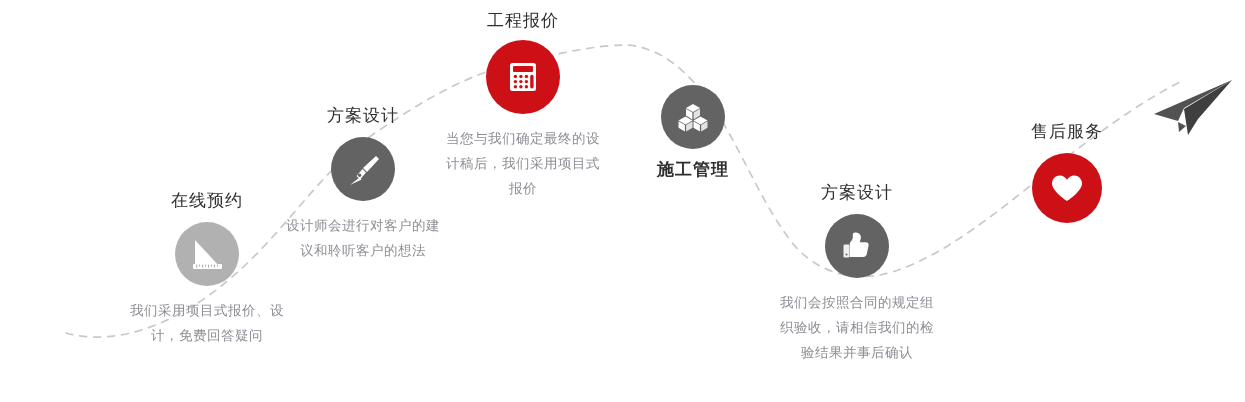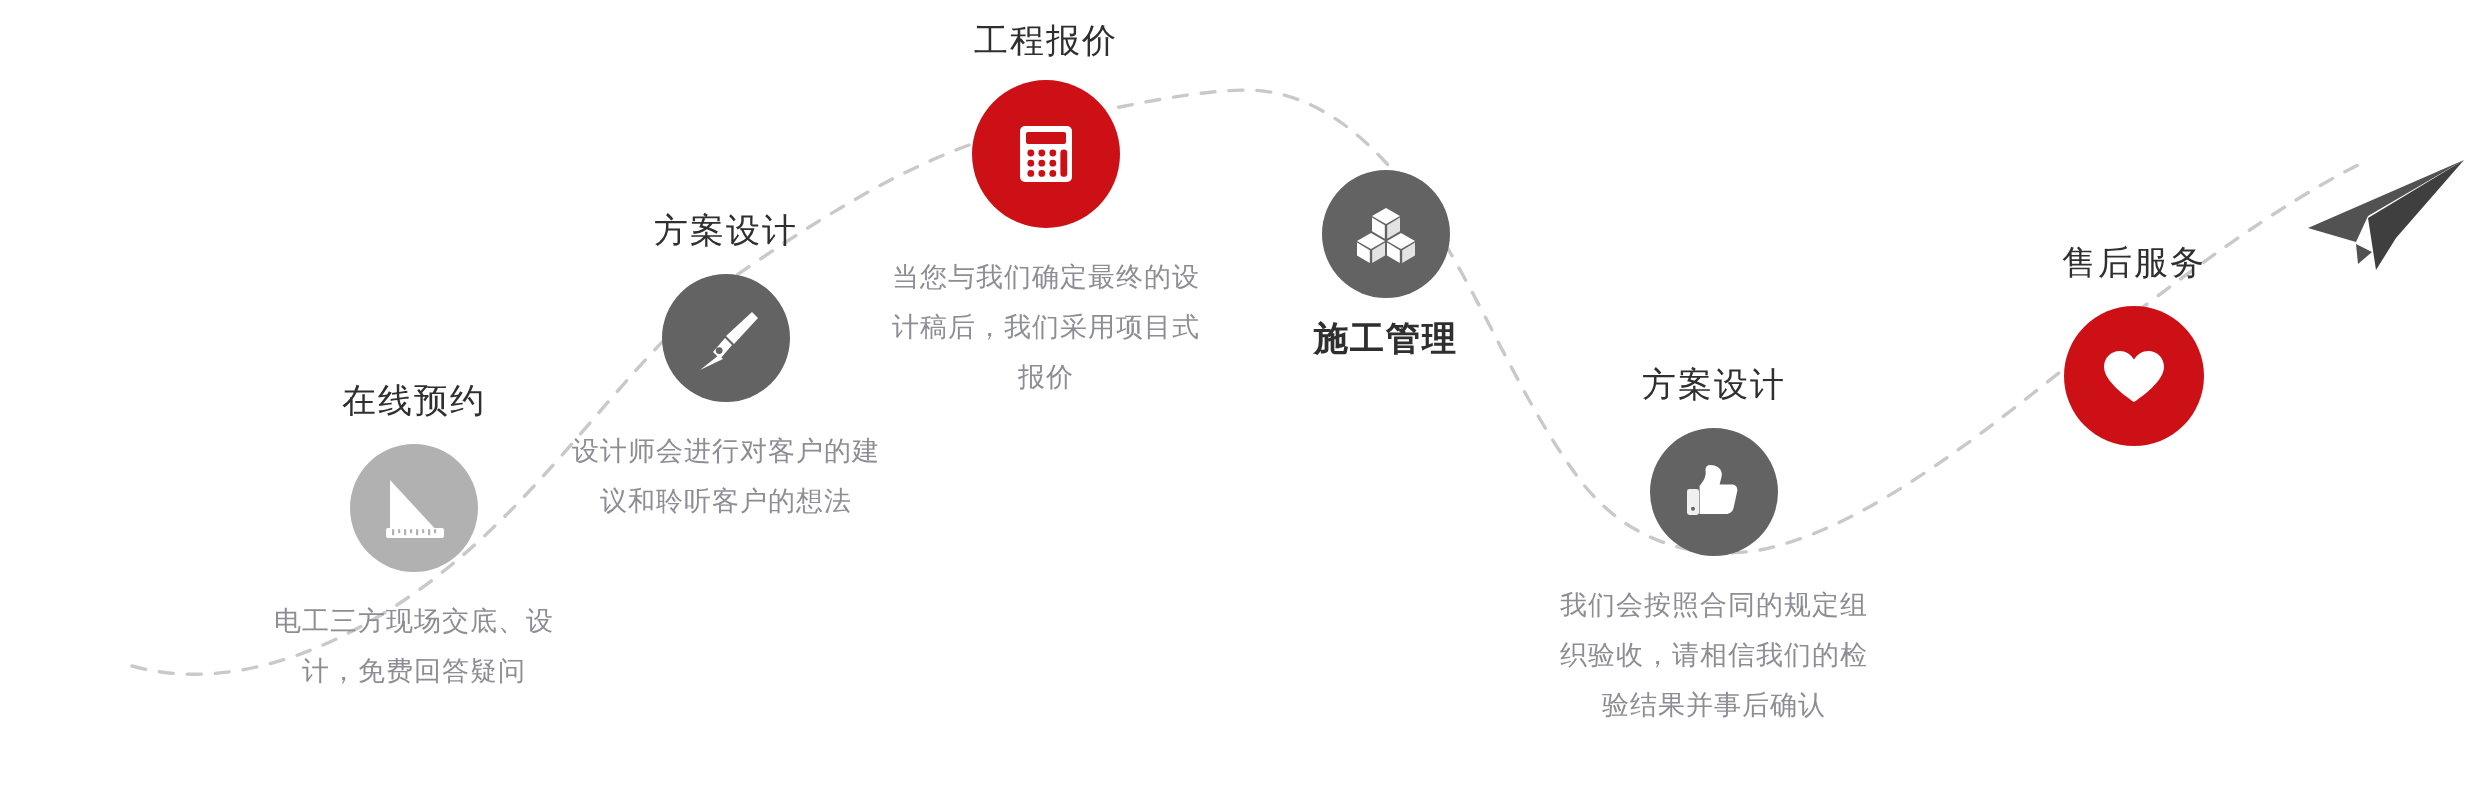--- a/index.html
+++ b/index.html
@@ -119,21 +119,21 @@
             <rect x="18" y="30.6" width="1.1" height="2"></rect>
             <rect x="21" y="30.6" width="1.1" height="3"></rect>
             <rect x="24" y="30.6" width="1.1" height="2"></rect>
             <rect x="27" y="30.6" width="1.1" height="3"></rect>
             <rect x="30" y="30.6" width="1.1" height="2"></rect>
           </g>
         </svg>
       </div>
     </div>
     <div class="gap-lg"></div>
-    <div class="step-desc">电工三方现场交底、设计，免费回答疑问</div>
+    <div class="step-desc">我们采用项目式报价、设计，免费回答疑问</div>
   </div>
 
   <div class="step s2">
     <div class="step-title">工程报价</div>
     <div class="gap-sm"></div>
     <div class="icon-wrap">
       <div class="icon-circle" style="background:#cc1015">
         <svg width="42" height="42" viewBox="0 0 42 42">
           <rect x="8" y="7" width="26" height="28" rx="2.5" fill="#ffffff"></rect>
           <rect x="11" y="10" width="20" height="6" rx="1" fill="#cc1015"></rect>

